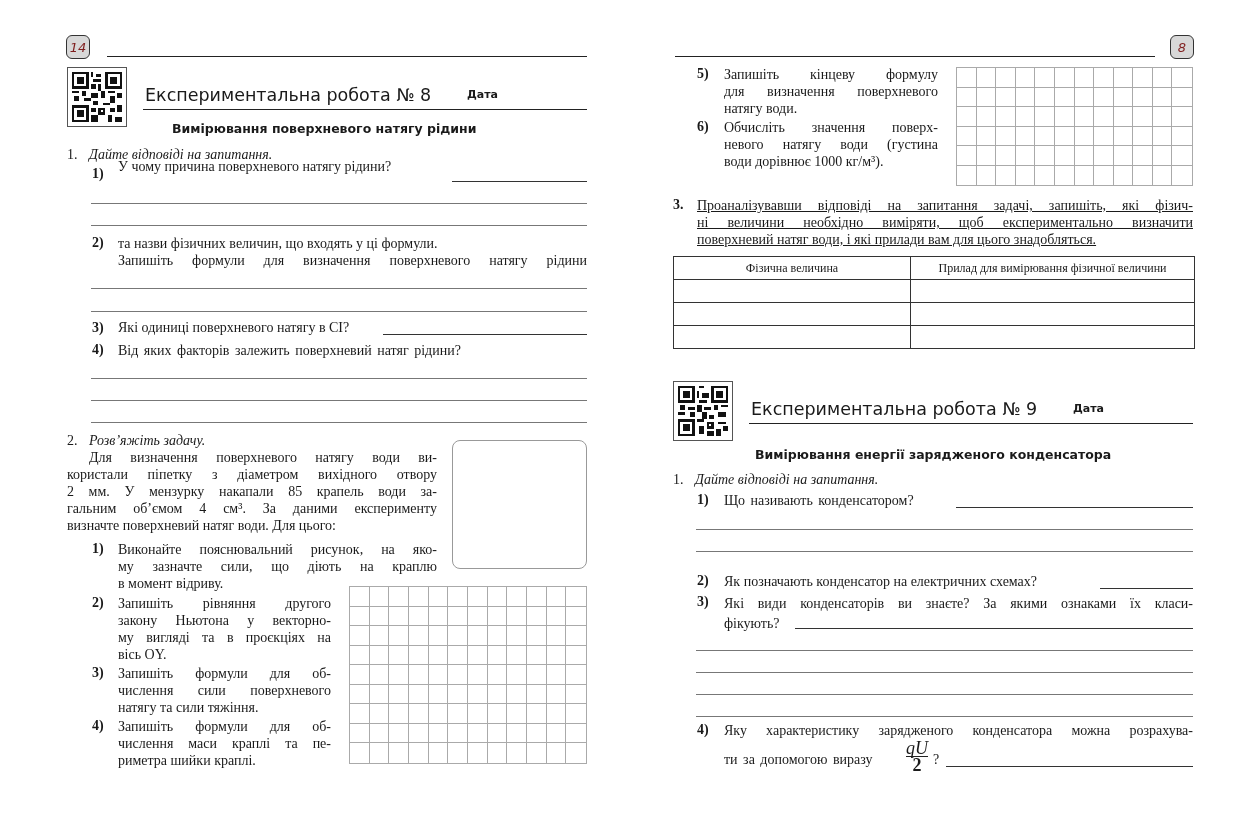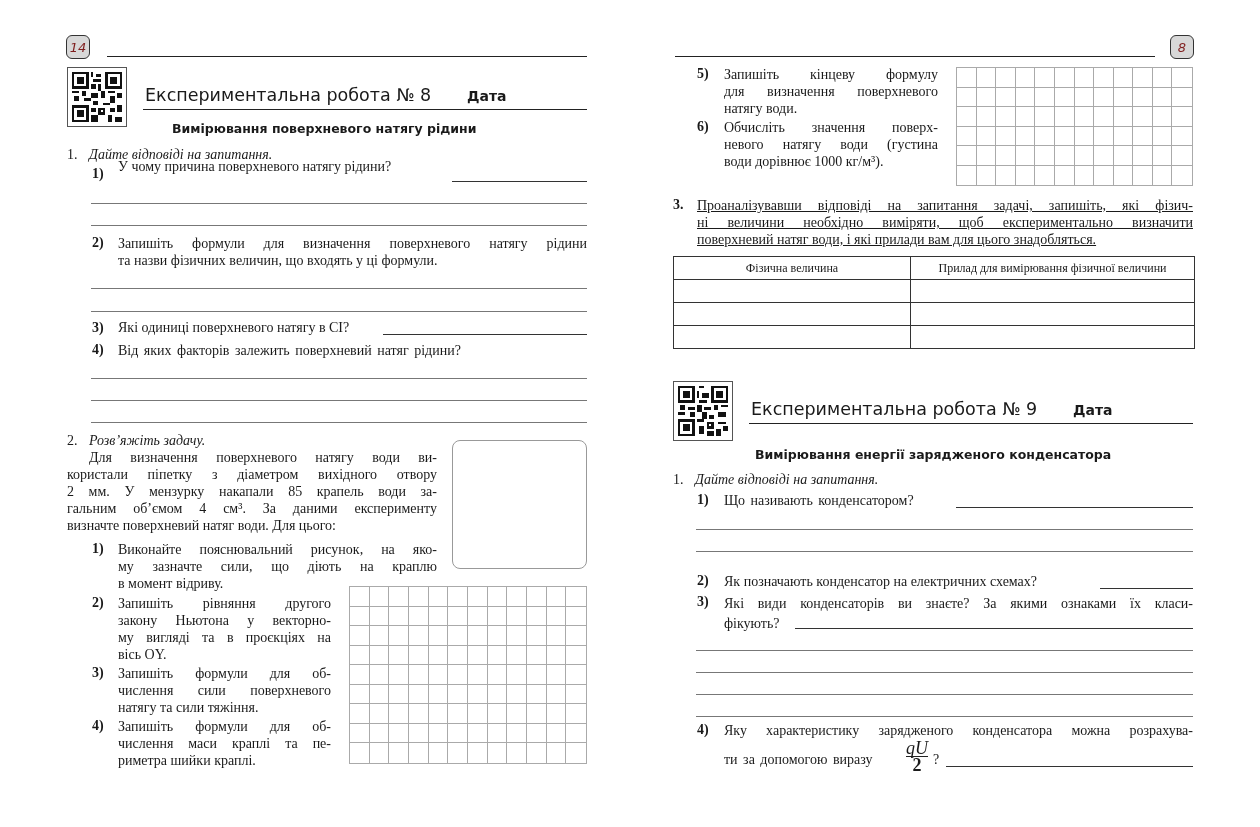--- a/index.html
+++ b/index.html
@@ -9,21 +9,21 @@
     position: absolute; width: 24px; height: 24px; border: 1.5px solid #333; border-radius: 6px;
     background: #d8d8d8; font-family: "DejaVu Sans", sans-serif; font-style: italic; font-size: 13px;
     display: flex; align-items: center; justify-content: center; color: #7f1d1d;
   }
   .hline { position: absolute; height: 0; border-top: 1px solid #222; }
   .hline.thick { border-top: 1.5px solid #222; }
   .wline { position: absolute; height: 0; border-top: 1px solid #777; }
   .qr { position: absolute; width: 60px; height: 60px; border: 1px solid #555; background: #fff; padding: 4px; }
   .qr svg { width: 100%; height: 100%; display: block; }
   .exp-title { position: absolute; font-family: "DejaVu Sans", sans-serif; font-size: 17.5px; color: #1a1a1a; white-space: nowrap; }
-  .date-label { position: absolute; font-family: "DejaVu Sans", sans-serif; font-size: 14px; font-weight: bold; }
+  .date-label { position: absolute; font-family: "DejaVu Sans", sans-serif; font-size: 11px; font-weight: bold; }
   .subtitle { position: absolute; font-family: "DejaVu Sans", sans-serif; font-size: 12.5px; font-weight: bold; white-space: nowrap; }
   .txt { position: absolute; font-family: "Liberation Serif", "DejaVu Serif", serif; font-size: 14px; line-height: 17px; white-space: nowrap; }
   .txt.it { font-style: italic; }
   .num { position: absolute; font-family: "Liberation Serif", serif; font-size: 14px; font-weight: bold; }
   .para { position: absolute; font-family: "Liberation Serif", serif; font-size: 14px; line-height: 17px; text-align: justify; }
   .para .line { display: block; text-align: justify; text-align-last: justify; white-space: nowrap; }
   .para .line.last { text-align-last: left; }
   .draw-box { position: absolute; border: 1.5px solid #999; border-radius: 8px; }
   .grid { position: absolute; border: 1px solid #aaa; display: grid; }
   .grid .cell { border-right: 1px solid #aaa; border-bottom: 1px solid #aaa; }
@@ -86,22 +86,22 @@
 <div class="txt it" style="left:89px; top:146px;">Дайте відповіді на запитання.</div>
 
 <div class="num" style="left:92px; top:166px;">1)</div>
 <div class="txt" style="left:118px; top:158px;">У чому причина поверхневого натягу рідини?</div>
 <div class="wline" style="left:452px; top:181px; width:135px; border-color:#333;"></div>
 <div class="wline" style="left:91px; top:203px; width:496px;"></div>
 <div class="wline" style="left:91px; top:225px; width:496px;"></div>
 
 <div class="num" style="left:92px; top:235px;">2)</div>
 <div class="para" style="left:118px; top:235px; width:469px;">
+  <span class="line last">та назви фізичних величин, що входять у ці формули.</span>
   <span class="line">Запишіть формули для визначення поверхневого натягу рідини</span>
-  <span class="line last">та назви фізичних величин, що входять у ці формули.</span>
 </div>
 <div class="wline" style="left:91px; top:288px; width:496px;"></div>
 <div class="wline" style="left:91px; top:311px; width:496px;"></div>
 
 <div class="num" style="left:92px; top:320px;">3)</div>
 <div class="txt" style="left:118px; top:319px;">Які одиниці поверхневого натягу в СІ?</div>
 <div class="wline" style="left:383px; top:334px; width:204px; border-color:#333;"></div>
 
 <div class="num" style="left:92px; top:342px;">4)</div>
 <div class="txt" style="left:118px; top:342px; word-spacing:2px;">Від яких факторів залежить поверхневий натяг рідини?</div>

